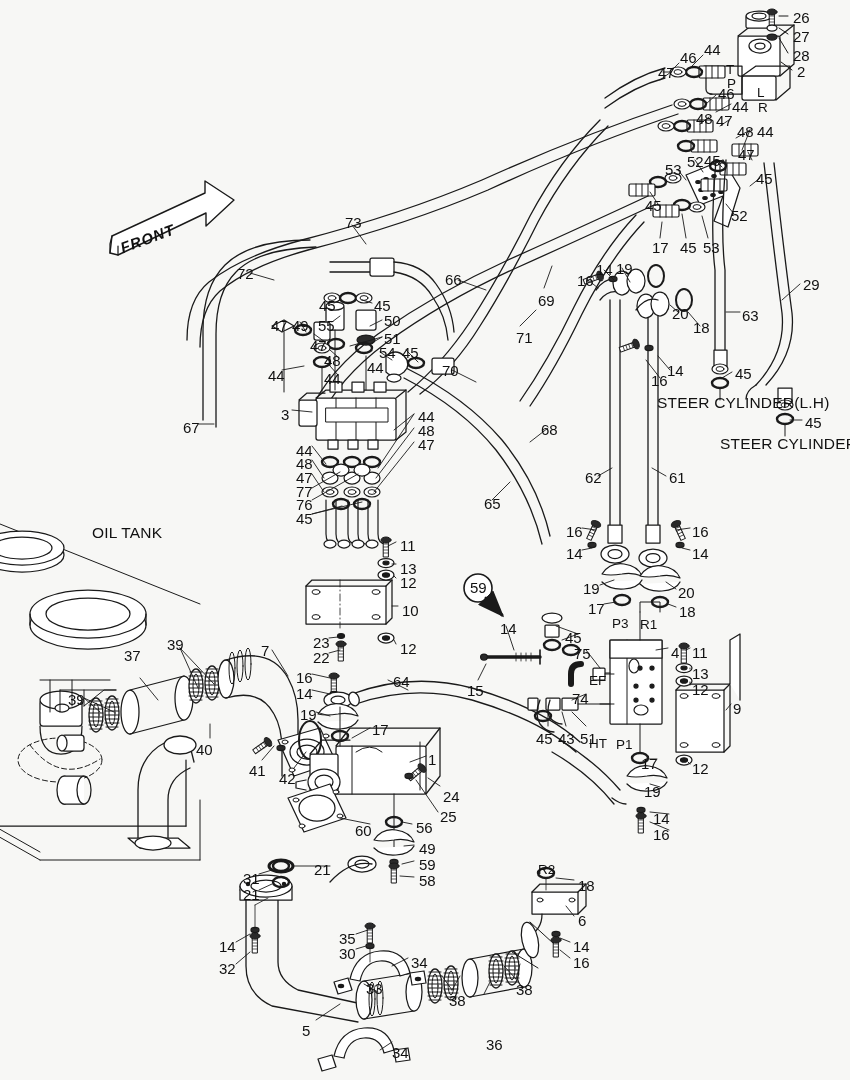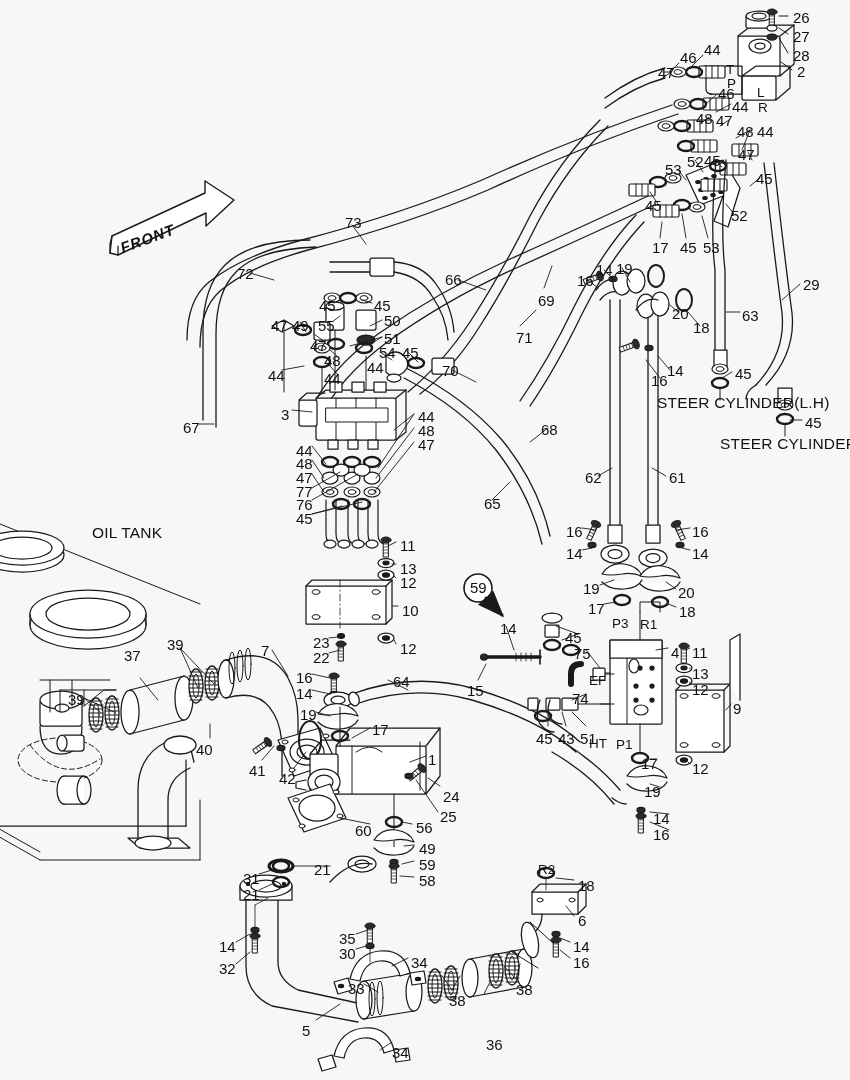--- a/index.html
+++ b/index.html
@@ -909,21 +909,21 @@
       <div class="cal" style="left: 419px; top: 873px;">58</div>
       <div class="cal" style="left: 314px; top: 862px;">21</div>
       <div class="cal" style="left: 243px; top: 871px;">31</div>
       <div class="cal" style="left: 243px; top: 887px;">21</div>
       <div class="cal" style="left: 219px; top: 939px;">14</div>
       <div class="cal" style="left: 219px; top: 961px;">32</div>
       <div class="cal" style="left: 302px; top: 1023px;">5</div>
       <div class="cal" style="left: 339px; top: 931px;">35</div>
       <div class="cal" style="left: 339px; top: 946px;">30</div>
       <div class="cal" style="left: 411px; top: 955px;">34</div>
-      <div class="cal" style="left: 348px; top: 981px;">33</div>
+      <div class="cal" style="left: 366px; top: 981px;">33</div>
       <div class="cal" style="left: 449px; top: 993px;">38</div>
       <div class="cal" style="left: 486px; top: 997px; margin-top: 40px;">36</div>
       <div class="cal" style="left: 516px; top: 982px;">38</div>
       <div class="cal" style="left: 392px; top: 1045px;">34</div>
       <div class="cal" style="left: 578px; top: 878px;">18</div>
       <div class="cal" style="left: 578px; top: 913px;">6</div>
       <div class="cal" style="left: 573px; top: 939px;">14</div>
       <div class="cal" style="left: 573px; top: 955px;">16</div>
       <div class="cal" style="left: 566px; top: 524px;">16</div>
       <div class="cal" style="left: 566px; top: 546px;">14</div>

